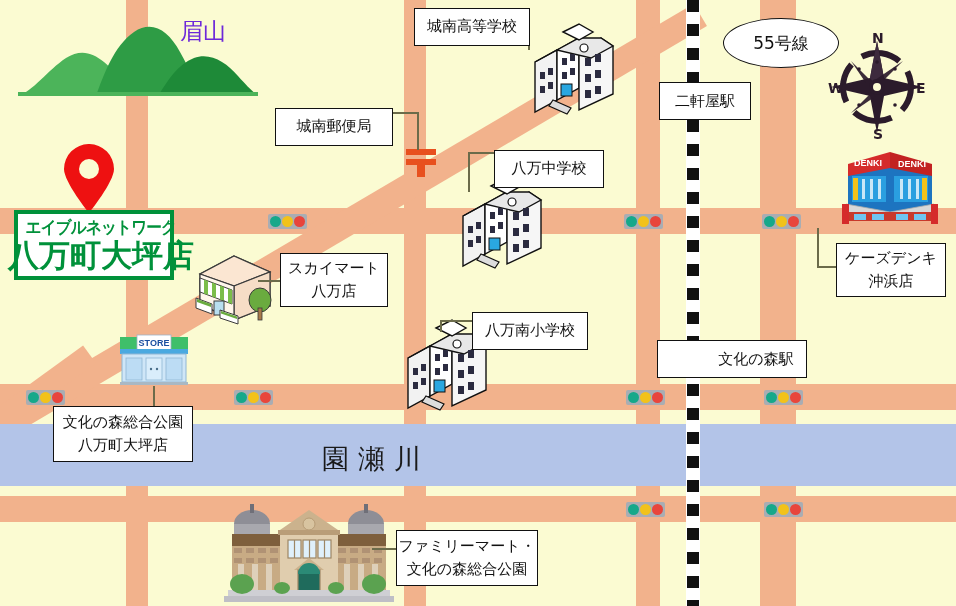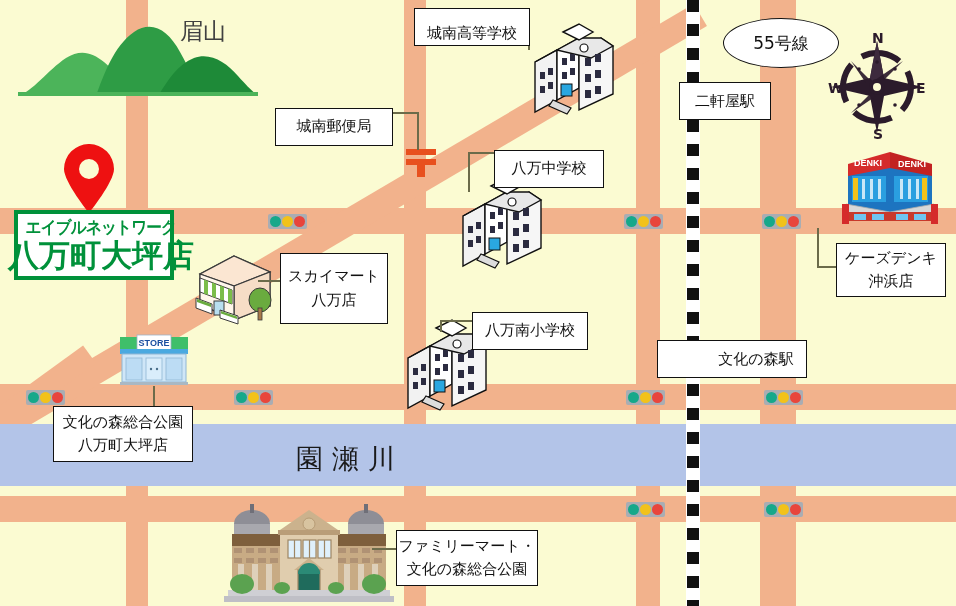--- a/index.html
+++ b/index.html
@@ -84,21 +84,21 @@
     position:absolute;
     background:#fff;border:1px solid #111;border-radius:50%;
     display:flex;align-items:center;justify-content:center;
     font-family:"DejaVu Sans",sans-serif;font-size:17px;color:#111;
     z-index:32;
   }
   
   .mountain{position:absolute;z-index:5;}
   .mt-label{
     position:absolute;font-family:"DejaVu Sans",sans-serif;
-    font-size:23px;color:#404040;z-index:6;white-space:nowrap;
+    font-size:23px;color:#6d28d9;z-index:6;white-space:nowrap;
   }
   
   .pin{position:absolute;z-index:40;}
   
   .mainlabel{
     position:absolute;
     background:#ffffff;
     border:4px solid #00913a;
     box-sizing:border-box;
     display:flex;flex-direction:column;
@@ -138,21 +138,21 @@
   <div class="road road-v" style="left:126px;width:22px;"></div>
   <div class="road road-v" style="left:404px;width:22px;"></div>
   <div class="road road-v" style="left:636px;width:24px;"></div>
   <div class="road road-v" style="left:760px;width:36px;"></div>
 
   <div class="road-diag" style="left:-30px;top:430px;width:840px;height:26px;transform:rotate(-30.5deg);"></div>
 
   <div class="road-diag" style="left:-14px;top:416px;width:120px;height:22px;transform:rotate(-36deg);"></div>
 
   <div class="river" style="top:424px;height:62px;"></div>
-  <div class="river-label" style="left:296px;top:441px;">園瀬川</div>
+  <div class="river-label" style="left:322px;top:441px;">園瀬川</div>
 
   <div class="rail" style="left:686px;top:0;width:12px;height:606px;"></div>
 
   <div class="tl" style="left:268px;top:214px;">
     <span class="g"></span>
     <span class="y"></span>
     <span class="r"></span>
   </div>
   <div class="tl" style="left:624px;top:214px;">
     <span class="g"></span>
@@ -236,21 +236,21 @@
       </g>
     </svg>
     <div class="lbl" style="left:44px;top:0px;">N</div>
     <div class="lbl" style="left:88px;top:50px;">E</div>
     <div class="lbl" style="left:45px;top:96px;">S</div>
     <div class="lbl" style="left:0px;top:50px;">W</div>
   </div>
 
   <div class="oval" style="left:723px;top:18px;width:114px;height:48px;">55号線</div>
 
-  <div class="station" style="left:659px;top:82px;width:90px;height:36px;margin-left:20px;">二軒屋駅</div>
+  <div class="station" style="left:659px;top:82px;width:90px;height:36px;">二軒屋駅</div>
   <div class="station" style="left:657px;top:340px;width:100px;height:36px;padding-left:48px;">文化の森駅</div>
 
   <div class="bldg" style="left:527px;top:22px;width:92px;height:96px;">
     <svg width="92" height="96" viewBox="0 0 92 96">
       <g stroke="#111" stroke-width="1.4" fill="#fff">
         <path d="M8 40 L30 28 L30 78 L8 90 Z" fill="#f2f2f2"></path>
         <path d="M30 28 L52 16 L52 66 L30 78 Z" fill="#ffffff"></path>
         <path d="M52 28 L74 16 L86 24 L86 72 L52 88 Z" fill="#f6f6f6"></path>
         <path d="M8 40 L30 28 L52 16 L74 16 L86 24 L64 36 L30 28 Z" fill="#e8e8e8"></path>
         <path d="M36 10 L52 2 L66 10 L52 18 Z" fill="#fff"></path>
@@ -508,33 +508,33 @@
   <div class="leader" style="left:440px;top:320px;width:1.5px;height:12px;"></div>
   <div class="leader" style="left:440px;top:320px;width:36px;height:1.5px;"></div>
 
   <div class="leader" style="left:817px;top:228px;width:1.5px;height:38px;"></div>
   <div class="leader" style="left:817px;top:266px;width:22px;height:1.5px;"></div>
 
   <div class="leader" style="left:153px;top:386px;width:1.5px;height:22px;"></div>
 
   <div class="leader" style="left:372px;top:548px;width:26px;height:1.5px;"></div>
 
-  <div class="box" style="left:414px;top:8px;width:116px;height:38px;justify-content:flex-end;">
+  <div class="box" style="left:414px;top:8px;width:116px;height:38px;">
     <div>城南高等学校</div>
   </div>
 
   <div class="box" style="left:275px;top:108px;width:118px;height:38px;">
     <div>城南郵便局</div>
   </div>
 
   <div class="box" style="left:494px;top:150px;width:110px;height:38px;">
     <div>八万中学校</div>
   </div>
 
-  <div class="box" style="left:280px;top:253px;width:108px;height:71px;">
+  <div class="box" style="left:280px;top:253px;width:108px;height:54px;">
     <div>スカイマート</div>
     <div>八万店</div>
   </div>
 
   <div class="box" style="left:472px;top:312px;width:116px;height:38px;">
     <div>八万南小学校</div>
   </div>
 
   <div class="box" style="left:836px;top:243px;width:110px;height:54px;">
     <div>ケーズデンキ</div>

